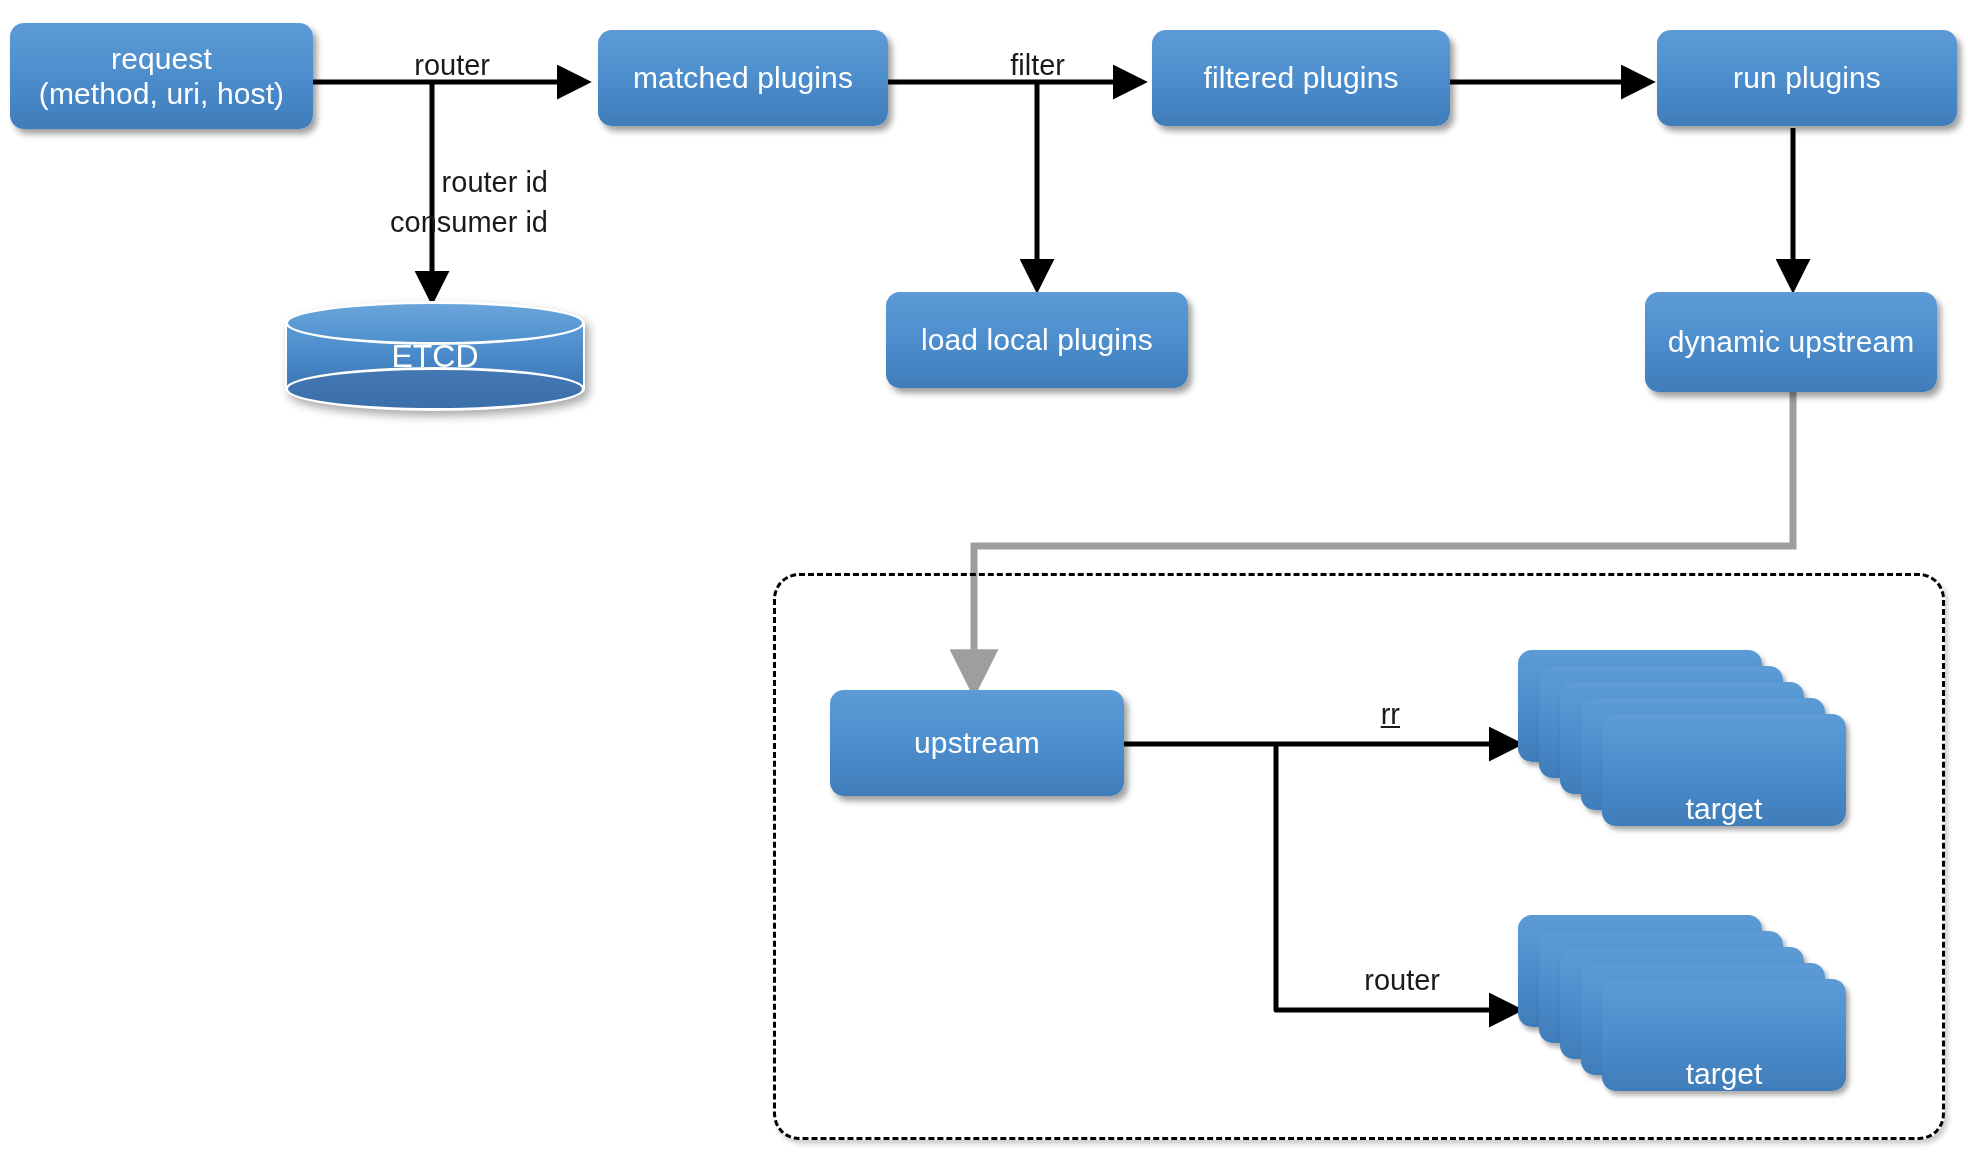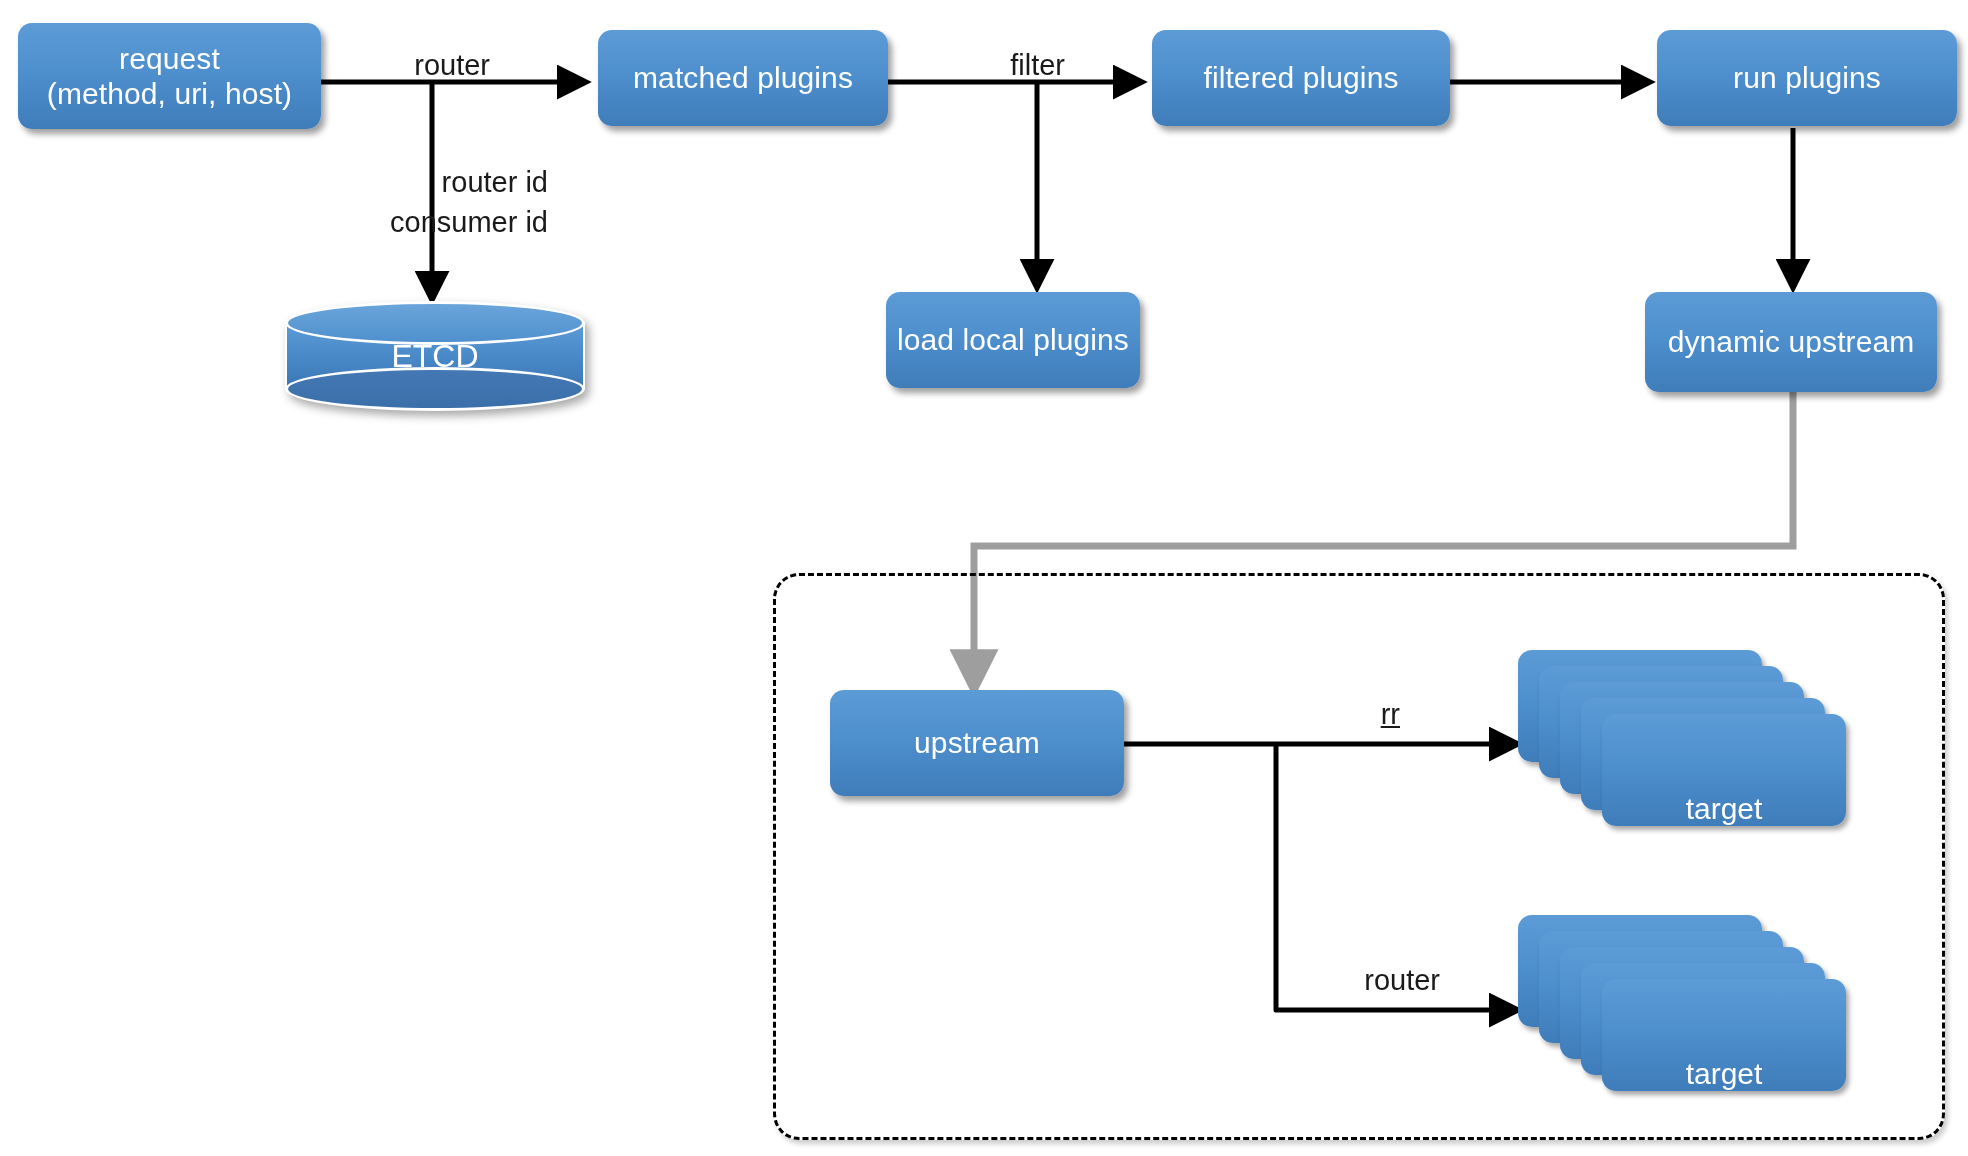--- a/index.html
+++ b/index.html
@@ -178,21 +178,21 @@
 
     <path d="M 1793 392 L 1793 546 L 974 546 L 974 690" stroke="#9e9e9e" stroke-width="7" fill="none" stroke-linejoin="miter" marker-end="url(#arrowGray)"></path>
 
     <path d="M 1124 744 L 1518 744" stroke="#000000" stroke-width="5" fill="none" marker-end="url(#arrowBlack)"></path>
 
     <path d="M 1276 744 L 1276 1010 L 1518 1010" stroke="#000000" stroke-width="5" fill="none" stroke-linejoin="round" marker-end="url(#arrowBlack)"></path>
   </svg>
 
   <div class="dashed-group" style="left:773px; top:573px; width:1172px; height:567px;"></div>
 
-  <div class="node" style="left:10px; top:23px; width:303px; height:106px;margin-left:8px;">
+  <div class="node" style="left:10px; top:23px; width:303px; height:106px;">
     <span class="label">
       <span>request</span><br>
       <span>(method, uri, host)</span>
     </span>
   </div>
 
   <div class="node" style="left:598px; top:30px; width:290px; height:96px;">
     <span class="label">matched plugins</span>
   </div>
 
@@ -204,21 +204,21 @@
     <span class="label">run plugins</span>
   </div>
 
   <div class="cylinder" style="left:285px; top:301px; width:300px; height:110px;">
     <div class="cyl-body"></div>
     <div class="cyl-bottom"></div>
     <div class="cyl-top"></div>
     <div class="cyl-text">ETCD</div>
   </div>
 
-  <div class="node" style="left:886px; top:292px; width:254px; height:96px;">
+  <div class="node" style="left:886px; top:292px; width:302px; height:96px;">
     <span class="label">load local plugins</span>
   </div>
 
   <div class="node" style="left:1645px; top:292px; width:292px; height:100px;">
     <span class="label">dynamic upstream</span>
   </div>
 
   <div class="node" style="left:830px; top:690px; width:294px; height:106px;">
     <span class="label">upstream</span>
   </div>

